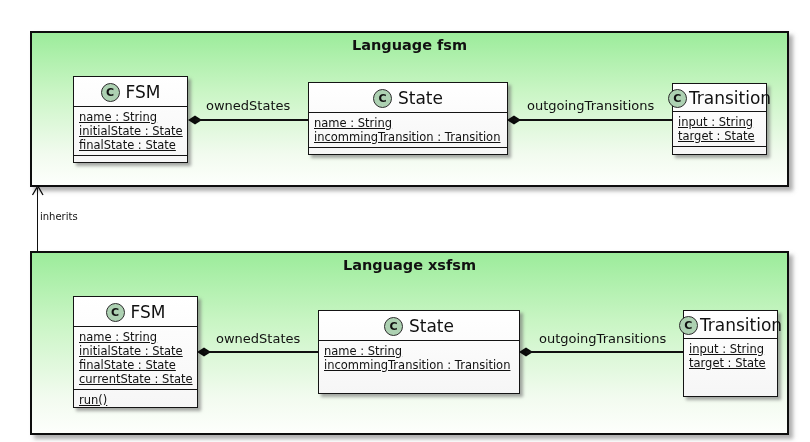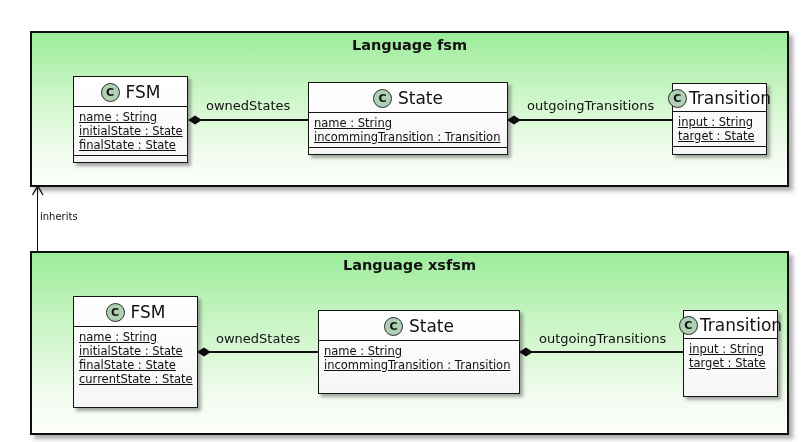--- a/index.html
+++ b/index.html
@@ -137,20 +137,23 @@
     <div class="cls-header">
       <span class="class-circle">C</span>
       <span class="cls-name">FSM</span>
     </div>
     <div class="compartment">
       <div class="member">name : String</div>
       <div class="member">initialState : State</div>
       <div class="member">finalState : State</div>
       <div class="member">currentState : State</div>
     </div>
+    <div class="compartment">
+      <div class="member">run()</div>
+    </div>
   </div>
 
   <div class="classbox" style="left:318px; top:310px; width:202px; height:84px;">
     <div class="cls-header">
       <span class="class-circle">C</span>
       <span class="cls-name">State</span>
     </div>
     <div class="compartment">
       <div class="member">name : String</div>
       <div class="member">incommingTransition : Transition</div>

